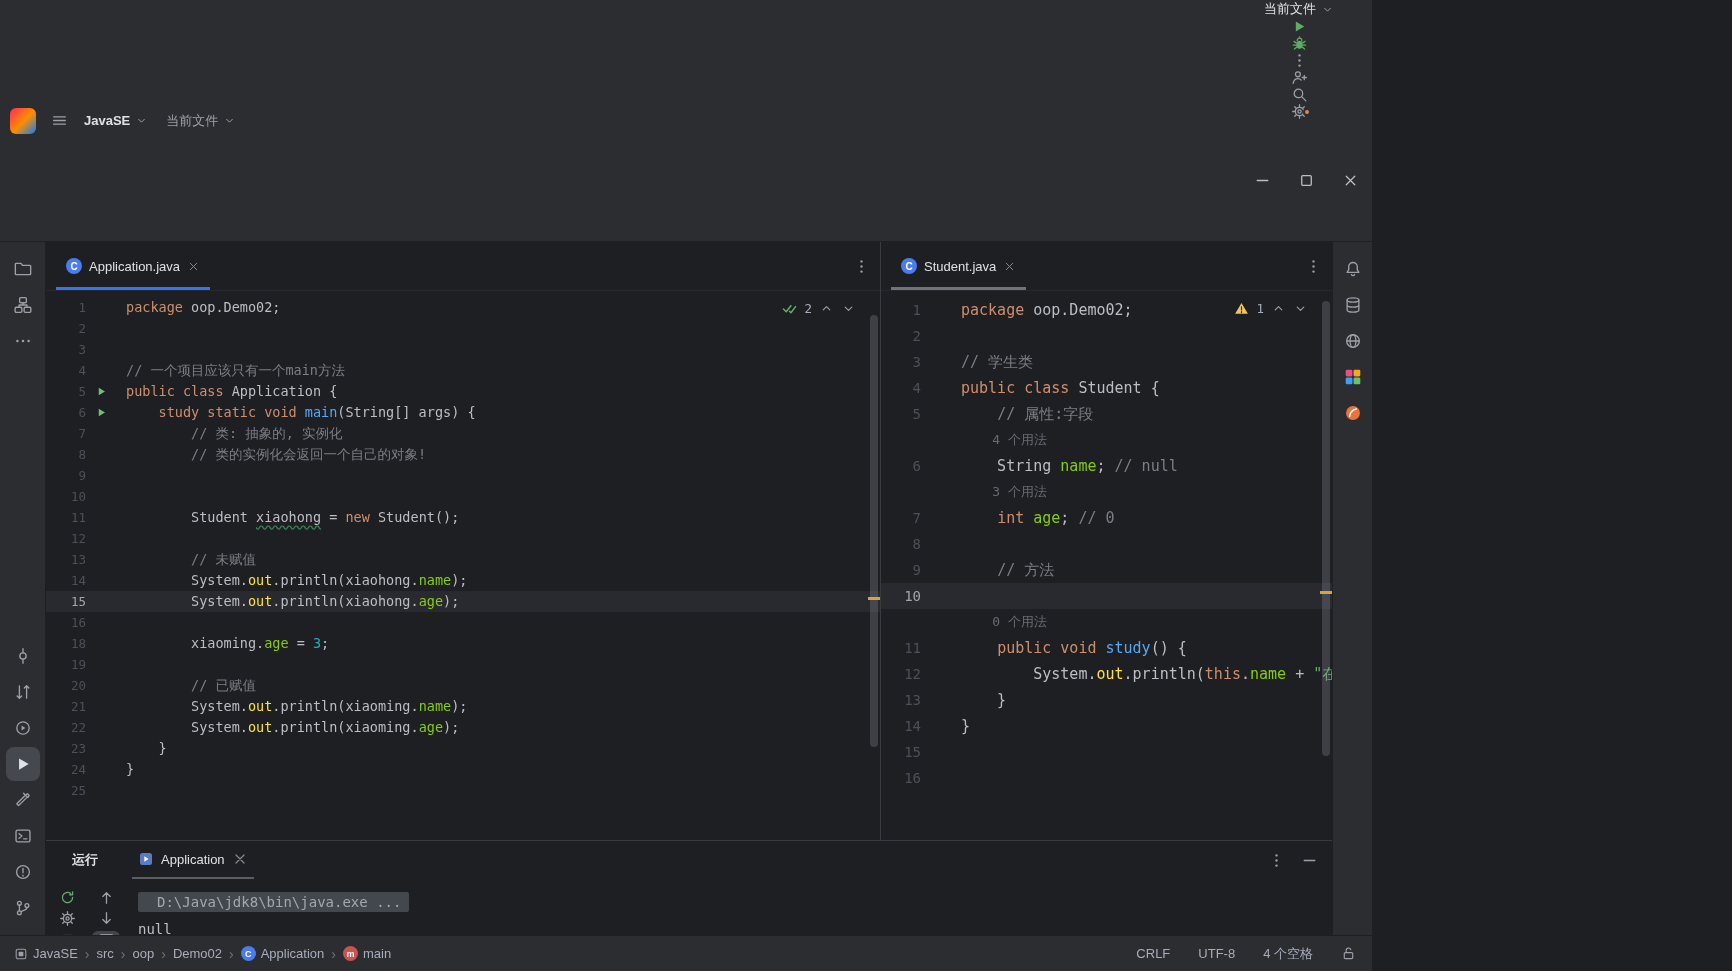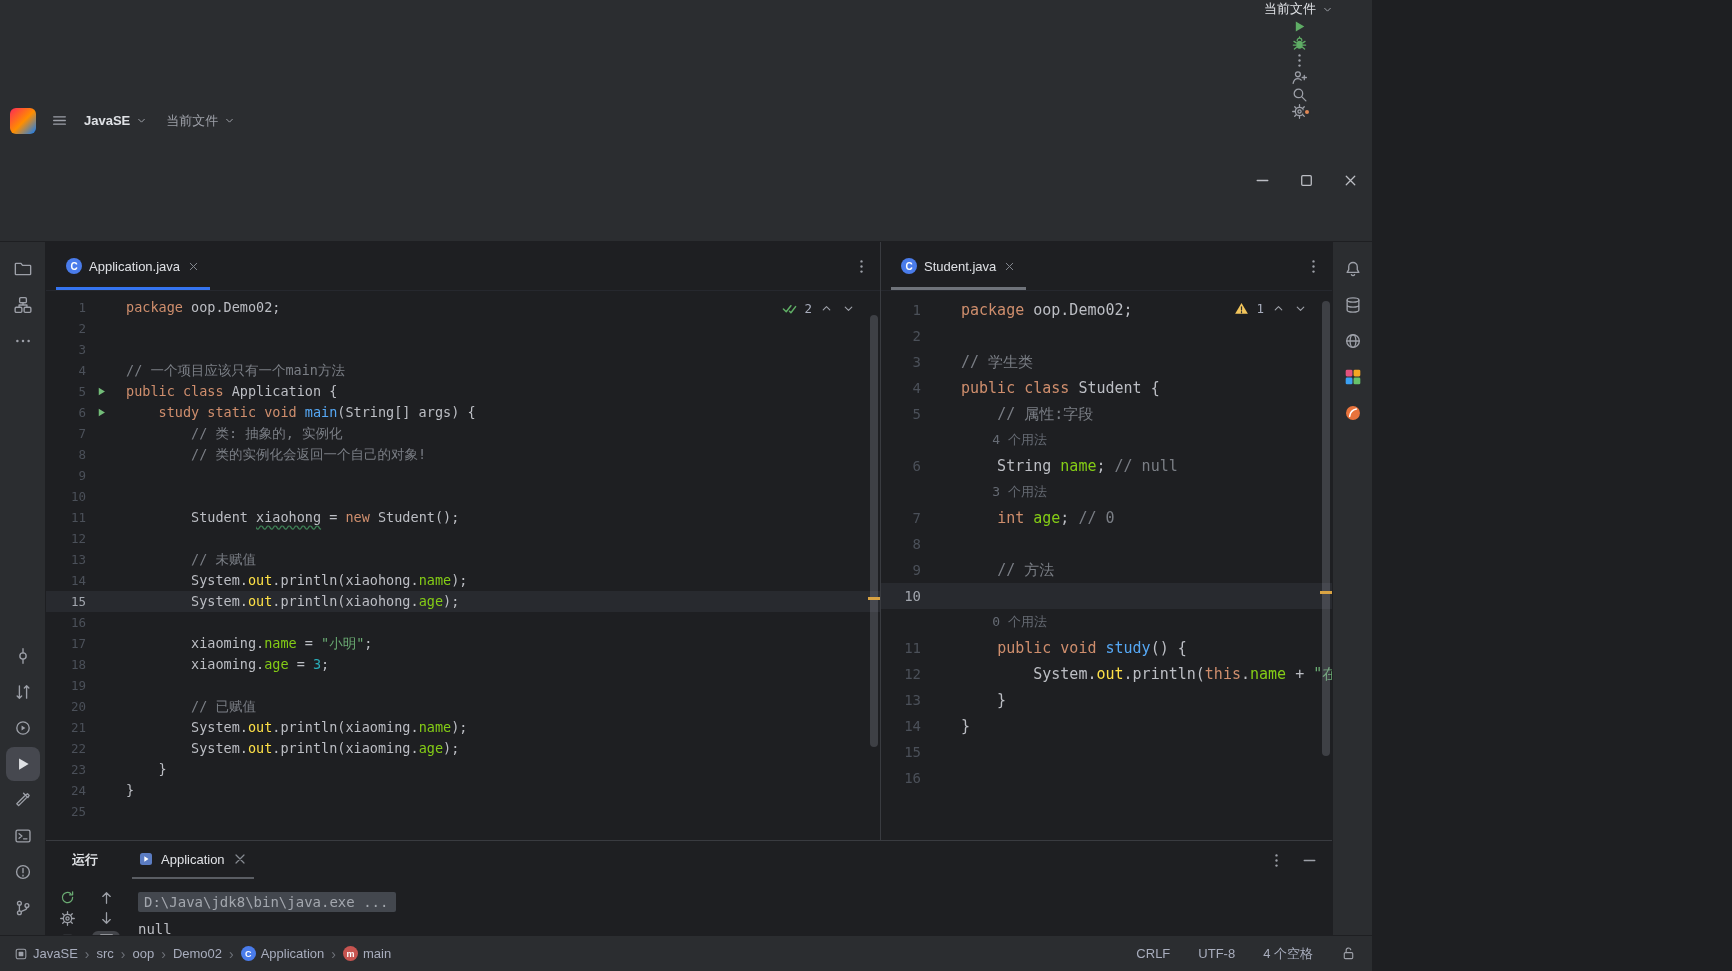--- a/index.html
+++ b/index.html
@@ -97,21 +97,21 @@
   .rp-body{flex:1;display:flex;min-height:0;}
   .rp-toolbar{display:flex;flex-direction:column;align-items:center;padding-top:8px;}
   .rp-col1{width:42px;}
   .rp-col2{width:36px;}
   .tbtn{width:28px;height:28px;border-radius:6px;display:flex;align-items:center;justify-content:center;color:#9da0a8;margin:2px 0;}
   .tbtn.sel{background:#43454a;color:#dfe1e5;}
   .tbtn.green{color:#6aab73;}
   .tbtn.dim{color:#5a5d63;}
   .tbtn .ic svg{width:17px;height:17px;}
   .console{flex:1;padding:10px 0 0 14px;font-family:"DejaVu Sans Mono","Liberation Mono",monospace;font-size:14px;line-height:27px;color:#bcbec4;white-space:pre;}
-  .cmd{background:#43474e;color:#a3a7ae;padding:2px 8px 2px 6px;border-radius:2px;}
+  .cmd{background:#43474e;color:#a3a7ae;padding:2px 8px 2px 19px;border-radius:2px;}
 
   
   .statusbar{flex:0 0 36px;background:#2b2d30;border-top:1px solid #1e1f22;display:flex;align-items:center;
     padding:0 16px 0 14px;font-size:13px;color:#a8adbd;}
   .crumbs{display:flex;align-items:center;gap:7px;}
   .bc-item{display:flex;align-items:center;gap:5px;}
   .bc-sep{color:#6f737a;font-size:14px;}
   .bc-badge{width:15px;height:15px;border-radius:50%;color:#fff;font-size:9px;font-weight:700;display:flex;align-items:center;justify-content:center;}
   .bc-class{background:#4a7ceb;}
   .bc-method{background:#c75450;}
@@ -373,21 +373,20 @@
                 <div class="cl"><span class="ln">7</span><span class="gi"></span><span class="ct"><span class="tk-pl">        </span><span class="tk-cm">// 类: 抽象的, 实例化</span></span></div>
                 <div class="cl"><span class="ln">8</span><span class="gi"></span><span class="ct"><span class="tk-pl">        </span><span class="tk-cm">// 类的实例化会返回一个自己的对象!</span></span></div>
                 <div class="cl"><span class="ln">9</span><span class="gi"></span><span class="ct"></span></div>
                 <div class="cl"><span class="ln">10</span><span class="gi"></span></div>
                 <div class="cl"><span class="ln">11</span><span class="gi"></span><span class="ct"><span class="tk-pl">        Student </span><span class="tk-ty">xiaohong</span><span class="tk-pl"> = </span><span class="tk-kw">new</span><span class="tk-pl"> Student();</span></span></div>
                 <div class="cl"><span class="ln">12</span><span class="gi"></span><span class="ct"></span></div>
                 <div class="cl"><span class="ln">13</span><span class="gi"></span><span class="ct"><span class="tk-pl">        </span><span class="tk-cm">// 未赋值</span></span></div>
                 <div class="cl"><span class="ln">14</span><span class="gi"></span><span class="ct"><span class="tk-pl">        System.</span><span class="tk-sf">out</span><span class="tk-pl">.println(xiaohong.</span><span class="tk-fd">name</span><span class="tk-pl">);</span></span></div>
                 <div class="cl cur"><span class="ln">15</span><span class="gi"></span><span class="ct"><span class="tk-pl">        System.</span><span class="tk-sf">out</span><span class="tk-pl">.println(xiaohong.</span><span class="tk-fd">age</span><span class="tk-pl">);</span></span></div>
                 <div class="cl"><span class="ln">16</span><span class="gi"></span><span class="ct"></span></div>
-                <div class="cl"><span class="ln">17</span><span class="gi"></span><span class="ct"><span class="tk-pl">        xiaoming.</span><span class="tk-fd">name</span><span class="tk-pl"> = </span><span class="tk-st">"小明"</span><span class="tk-pl">;</span></span></div>
                 <div class="cl"><span class="ln">18</span><span class="gi"></span><span class="ct"><span class="tk-pl">        xiaoming.</span><span class="tk-fd">age</span><span class="tk-pl"> = </span><span class="tk-nm">3</span><span class="tk-pl">;</span></span></div>
                 <div class="cl"><span class="ln">19</span><span class="gi"></span><span class="ct"></span></div>
                 <div class="cl"><span class="ln">20</span><span class="gi"></span><span class="ct"><span class="tk-pl">        </span><span class="tk-cm">// 已赋值</span></span></div>
                 <div class="cl"><span class="ln">21</span><span class="gi"></span><span class="ct"><span class="tk-pl">        System.</span><span class="tk-sf">out</span><span class="tk-pl">.println(xiaoming.</span><span class="tk-fd">name</span><span class="tk-pl">);</span></span></div>
                 <div class="cl"><span class="ln">22</span><span class="gi"></span><span class="ct"><span class="tk-pl">        System.</span><span class="tk-sf">out</span><span class="tk-pl">.println(xiaoming.</span><span class="tk-fd">age</span><span class="tk-pl">);</span></span></div>
                 <div class="cl"><span class="ln">23</span><span class="gi"></span><span class="ct"><span class="tk-pl">    }</span></span></div>
                 <div class="cl"><span class="ln">24</span><span class="gi"></span><span class="ct"><span class="tk-pl">}</span></span></div>
                 <div class="cl"><span class="ln">25</span><span class="gi"></span><span class="ct"></span></div>
               </div>
             <div class="insp">

